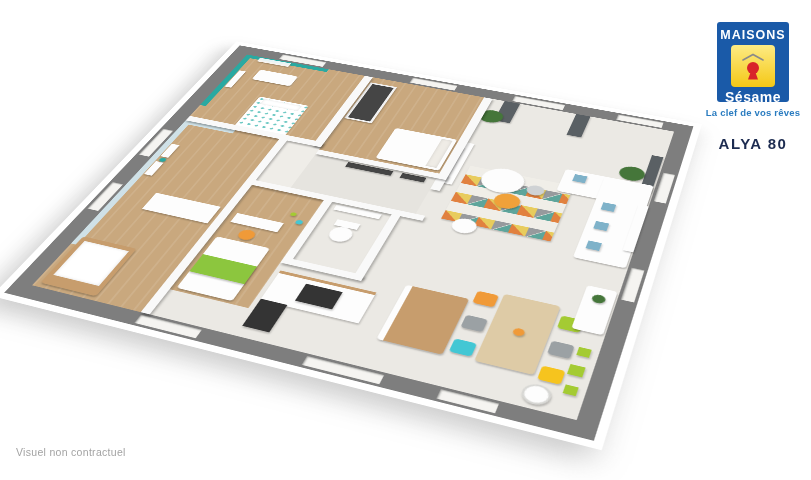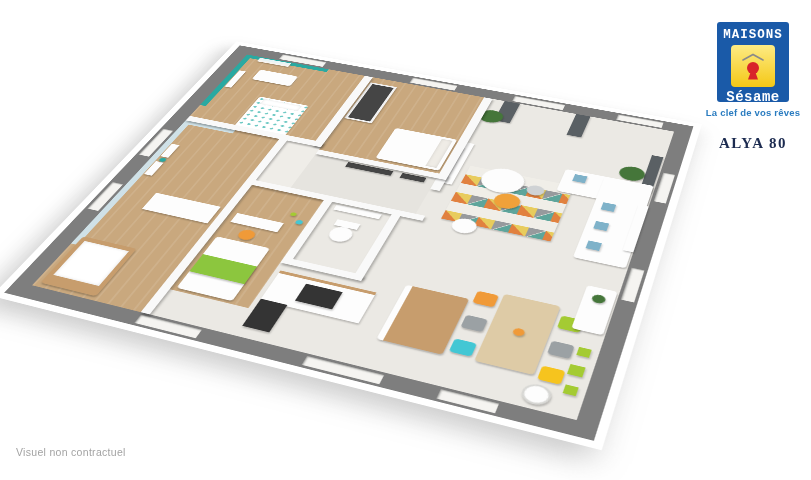--- a/index.html
+++ b/index.html
@@ -165,30 +165,30 @@
       <div class="wall" style="left: 112px; top: 160px; width: 9px; height: 308px; background-color: rgb(249, 249, 249);"></div>
       <div class="wall" style="left: 160px; top: 165px; width: 144px; height: 9px; background-color: rgb(249, 249, 249);"></div>
       <div class="wall" style="left: 121px; top: 241px; width: 183px; height: 9px; background-color: rgb(249, 249, 249);"></div>
       <div class="wall" style="left: 200px; top: 250px; width: 9px; height: 105px; background-color: rgb(249, 249, 249);"></div>
       <div class="wall" style="left: 272px; top: 250px; width: 9px; height: 105px; background-color: rgb(249, 249, 249);"></div>
       <div class="wall" style="left: 200px; top: 350px; width: 81px; height: 9px; background-color: rgb(249, 249, 249);"></div>
     </div>
   </div>
 
   <div class="brand">
-    <div class="logo" style="background-color: rgb(26, 90, 168); font-family: Liberation Mono, monospace;">
+    <div class="logo" style="background-color: rgb(26, 90, 168);">
       <div class="logo-title">MAISONS</div>
       <div class="keybox">
         <svg class="roof" viewBox="0 0 24 8">
           <path d="M2 7 L12 1.5 L22 7" fill="none" stroke="#8a8a8a" stroke-width="1.6" stroke-linecap="round"></path>
         </svg>
         <div class="keycircle" style="background-color: rgb(216, 35, 42);"></div>
         <div class="keystem" style="background-color: rgb(216, 35, 42);"></div>
       </div>
       <div class="logo-sub">Sésame</div>
     </div>
     <div class="tagline" style="color:#2a7cc0;">La clef de vos rêves</div>
-    <div class="model" style="color:#1c2b50;font-family:Liberation Serif, serif;">ALYA 80</div>
+    <div class="model" style="color:#1c2b50;">ALYA 80</div>
   </div>
 
   <div class="disclaimer">Visuel non contractuel</div>
 
 </div>
 
 </body></html>

